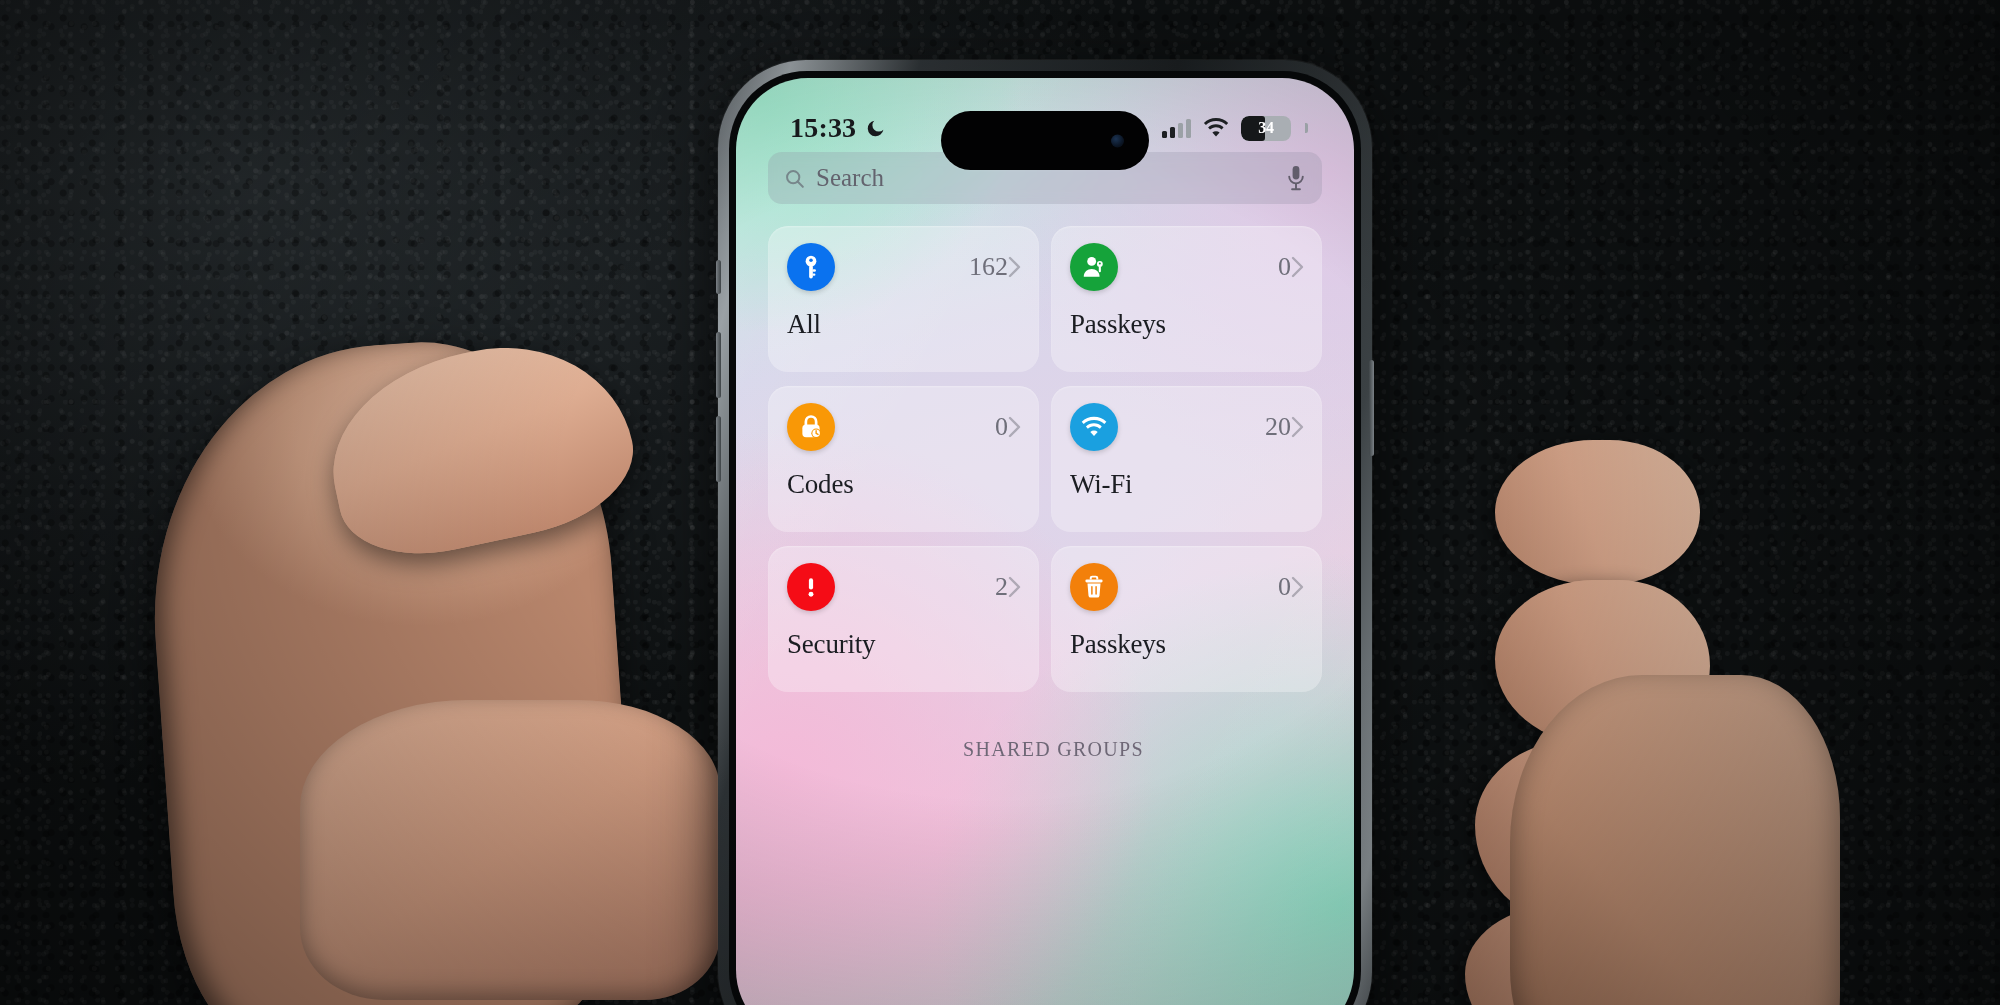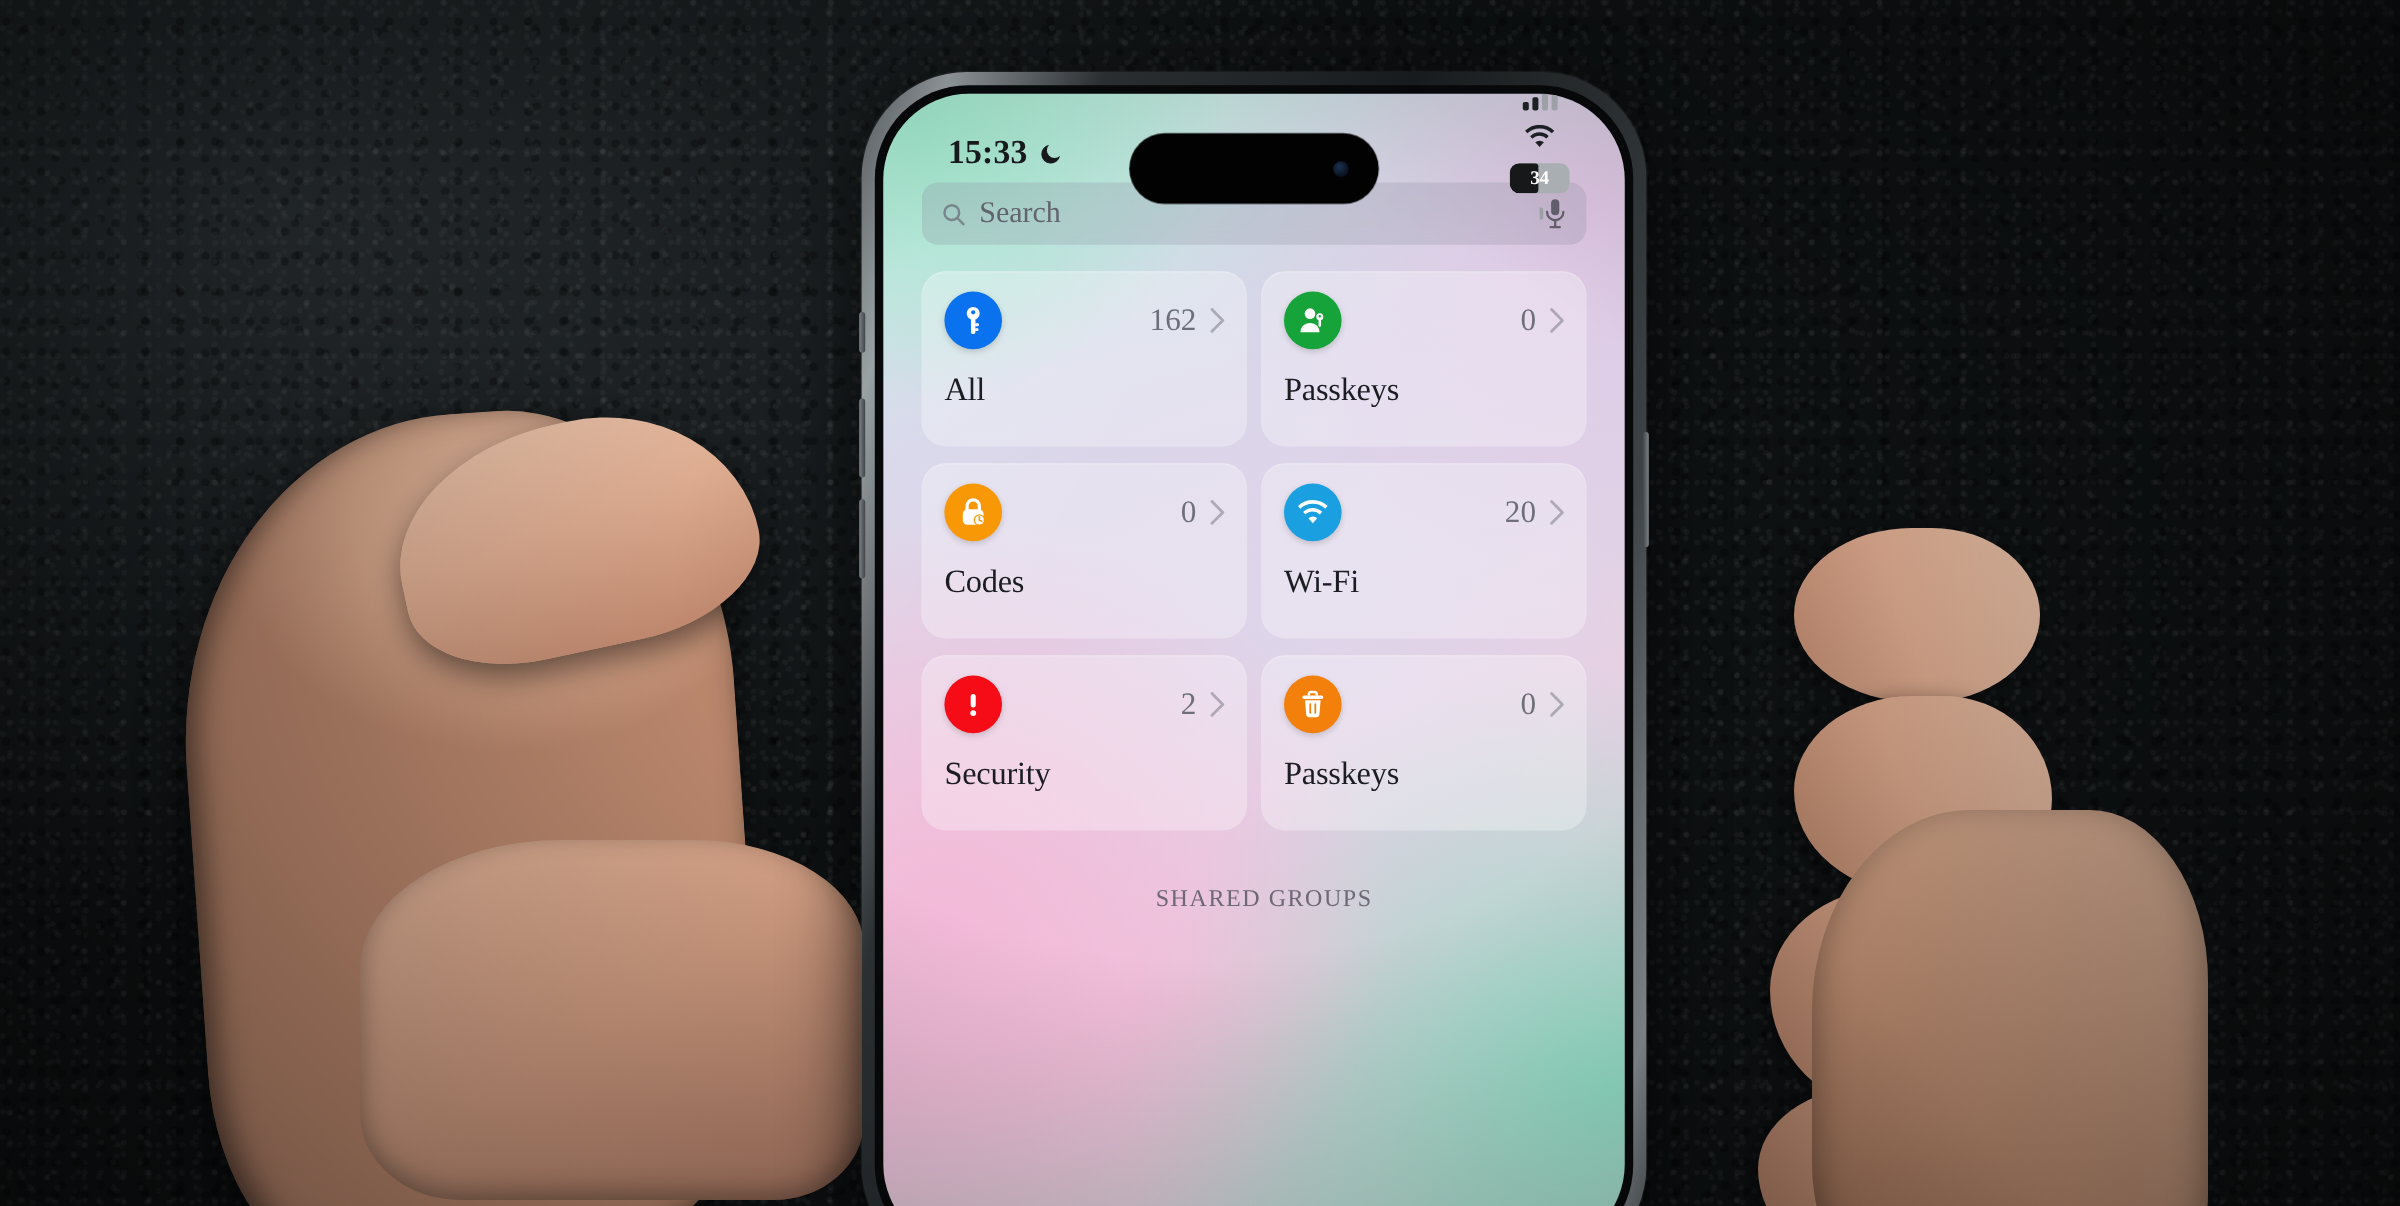--- a/index.html
+++ b/index.html
@@ -142,21 +142,21 @@
     display:flex; align-items:center; justify-content:space-between;
     padding:26px 46px 0 54px;
     z-index:5;
   }
   #status-left { display:flex; align-items:center; gap:9px; }
   #clock {
     font-size:28px; font-weight:700; color:#17191c;
     letter-spacing:.2px;
   }
   #moon-icon { width:21px; height:21px; display:block; }
-  #status-right { display:flex; align-items:center; gap:12px;flex-direction:column; }
+  #status-right { display:flex; align-items:center; gap:12px; }
   #signal-bars { display:flex; align-items:flex-end; gap:3px; height:19px; }
   #signal-bars i { width:5px; border-radius:1.5px; display:block; background:#1d2023; }
   #signal-bars i:nth-child(1){ height:7px; }
   #signal-bars i:nth-child(2){ height:11px; }
   #signal-bars i:nth-child(3){ height:15px; background:#9ba1a6; }
   #signal-bars i:nth-child(4){ height:19px; background:#9ba1a6; }
   #wifi-icon { width:26px; height:20px; display:block; }
   #battery {
     position:relative;
     width:50px; height:25px;
@@ -244,21 +244,21 @@
   .cat-top { display:flex; align-items:center; }
   .cat-badge {
     width:48px; height:48px; border-radius:50%;
     display:flex; align-items:center; justify-content:center;
     flex:0 0 auto;
     box-shadow:0 2px 5px rgba(0,0,0,.17);
   }
   .cat-badge svg { width:28px; height:28px; display:block; }
   .cat-right {
     margin-left:auto;
-    display:flex; align-items:center; gap:11px;
+    display:flex; align-items:center; 
   }
   .cat-count { font-size:26px; color:#6f6f7a; font-weight:400; }
   .cat-chevron { width:13px; height:22px; opacity:.5; }
   .cat-label {
     margin-top:18px;
     font-size:27px; color:#1b1d22; font-weight:400;
     letter-spacing:-.2px;
   }
 
   #shared-groups-header {

